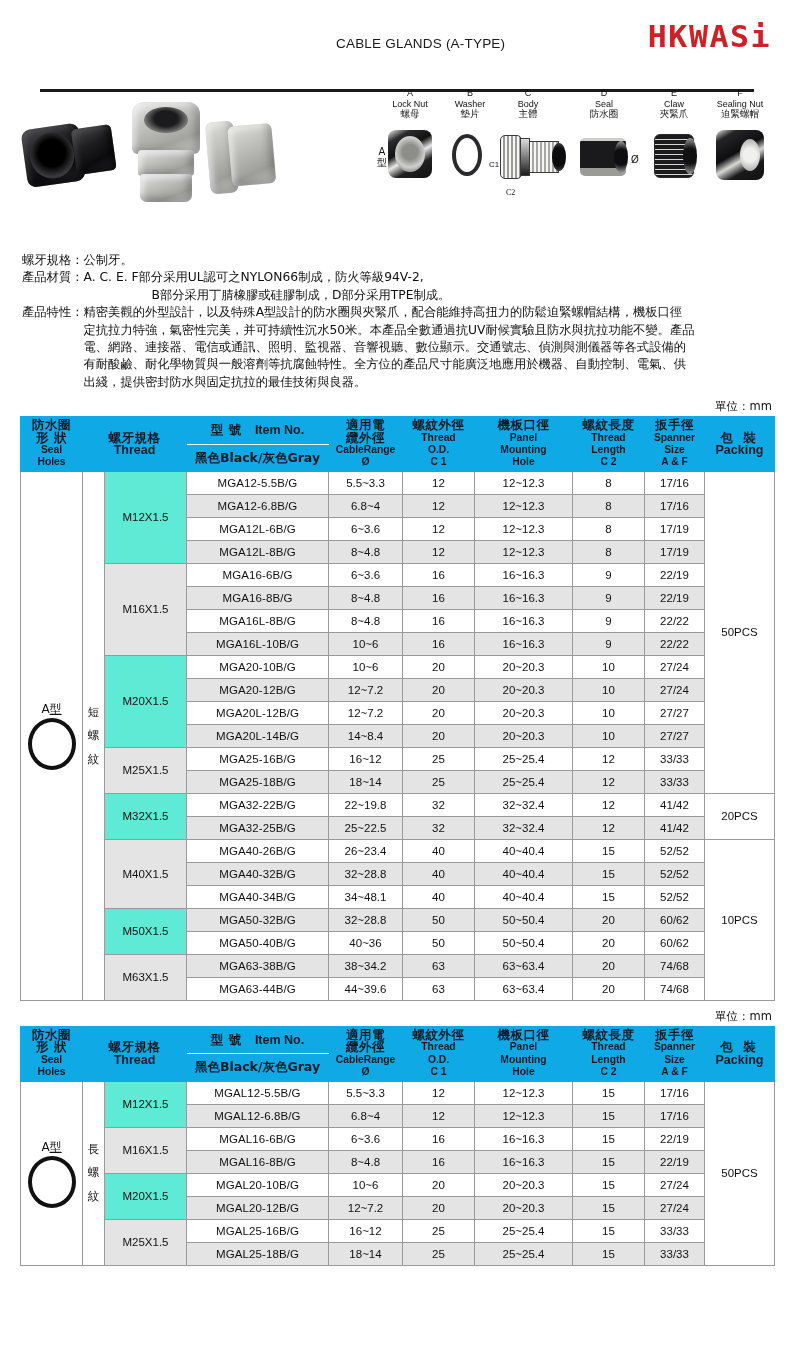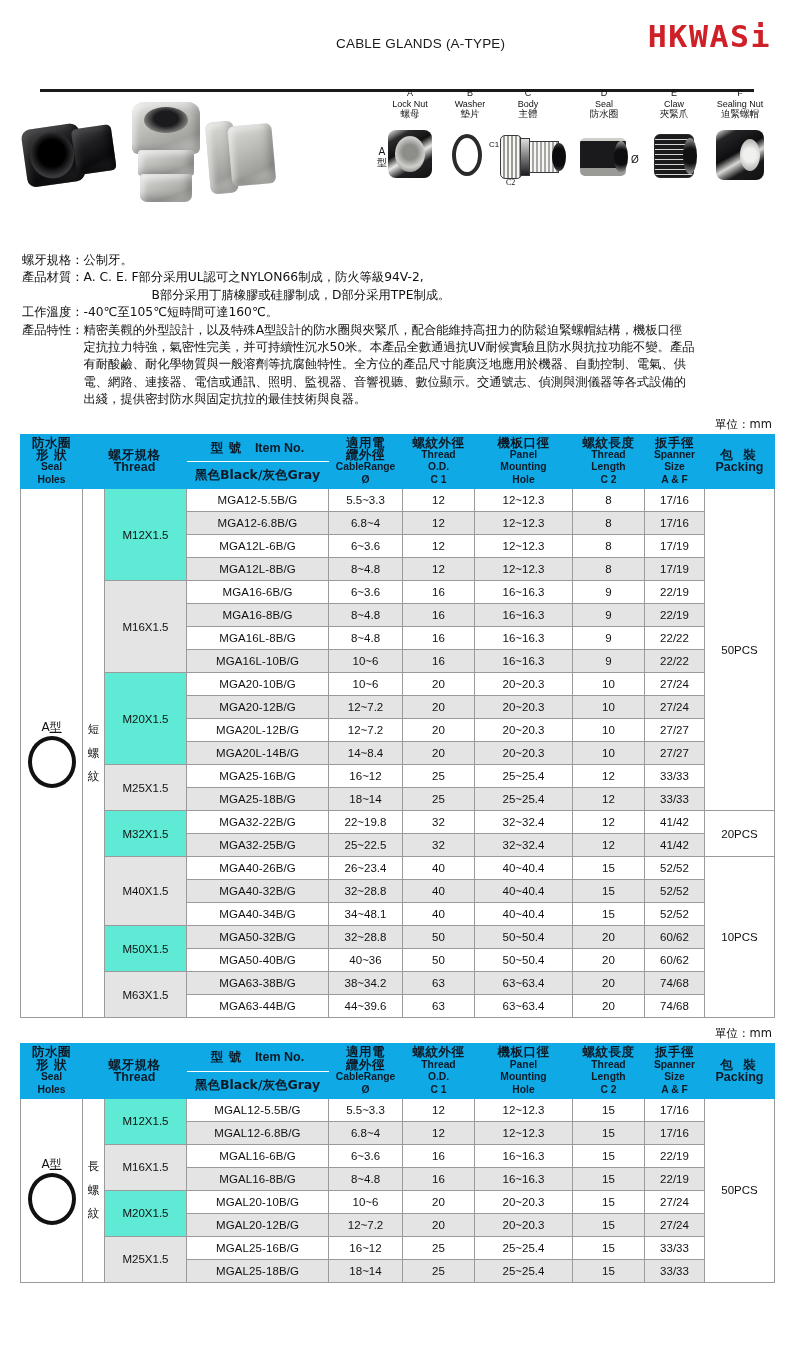--- a/index.html
+++ b/index.html
@@ -183,22 +183,22 @@
         <div class="pl">C</div>
         <div class="pl">Body</div>
         <div class="pl cn">主體</div>
       </div>
       <div class="art" style="left:128px;top:44px;width:68px;height:50px;">
         <div style="position:absolute;left:0;top:3px;width:22px;height:44px;border-radius:5px;background:repeating-linear-gradient(90deg,#f6f6f4 0 2px,#9a9a97 2px 4px);border:1px solid #3a3a3c;box-sizing:border-box;"></div>
         <div style="position:absolute;left:20px;top:6px;width:10px;height:38px;background:linear-gradient(180deg,#ddd,#1d1d1f);border:1px solid #3a3a3c;box-sizing:border-box;"></div>
         <div style="position:absolute;left:29px;top:9px;width:30px;height:32px;background:repeating-linear-gradient(90deg,#f6f6f4 0 2px,#a6a6a3 2px 4px);border:1px solid #3a3a3c;box-sizing:border-box;"></div>
         <div style="position:absolute;left:52px;top:11px;width:14px;height:28px;border-radius:50%;background:radial-gradient(circle,#0c0c0e 55%,#4b4b4e 100%);"></div>
       </div>
-      <div class="dimtxt" style="left:117px;top:52px;">C1</div>
-      <div class="dimtxt" style="left:134px;top:90px;font-family:Liberation Serif, serif;">C2</div>
+      <div class="dimtxt" style="left:117px;top:72px;">C1</div>
+      <div class="dimtxt" style="left:134px;top:100px;font-family:Liberation Serif, serif;">C2</div>
 
       <div class="part" style="left:200px;top:0;">
         <div class="pl">D</div>
         <div class="pl">Seal</div>
         <div class="pl cn">防水圈</div>
       </div>
       <div class="art" style="left:208px;top:50px;width:46px;height:38px;">
         <div style="position:absolute;inset:0;border-radius:5px;background:linear-gradient(180deg,#cfcfcc 0 3px,#1a1a1c 3px 30px,#9a9a97 30px 100%);"></div>
         <div style="position:absolute;right:-2px;top:3px;width:14px;height:32px;border-radius:50%;background:radial-gradient(circle,#0e0e10 45%,#b8b8b5 100%);"></div>
       </div>
@@ -228,28 +228,27 @@
 
   <div class="specs">
     <div class="ln">螺牙規格：公制牙。</div>
     <div class="feat">
       <div class="lbl">產品材質：</div>
       <div class="body">
         <p>A. C. E. F部分采用UL認可之NYLON66制成，防火等級94V-2,</p>
         <p class="indent">B部分采用丁腈橡膠或硅膠制成，D部分采用TPE制成。</p>
       </div>
     </div>
-    <div class="ln">工作溫度：-40℃至105℃短時間可達160℃。</div>
     <div class="feat">
       <div class="lbl">產品特性：</div>
       <div class="body">
         <p>精密美觀的外型設計，以及特殊A型設計的防水圈與夾緊爪，配合能維持高扭力的防鬆迫緊螺帽結構，機板口徑</p>
         <p>定抗拉力特強，氣密性完美，并可持續性沉水50米。本產品全數通過抗UV耐候實驗且防水與抗拉功能不變。產品</p>
+        <p>電、網路、連接器、電信或通訊、照明、監視器、音響視聽、數位顯示。交通號志、偵測與測儀器等各式設備的</p>
         <p>有耐酸鹼、耐化學物質與一般溶劑等抗腐蝕特性。全方位的產品尺寸能廣泛地應用於機器、自動控制、電氣、供</p>
-        <p>電、網路、連接器、電信或通訊、照明、監視器、音響視聽、數位顯示。交通號志、偵測與測儀器等各式設備的</p>
         <p>出綫，提供密封防水與固定抗拉的最佳技術與良器。</p>
       </div>
     </div>
   </div>
 
   <div class="unit">單位：mm</div>
   <table class="spec">
     <colgroup>
       <col style="width:62px">
         <col style="width:22px">

